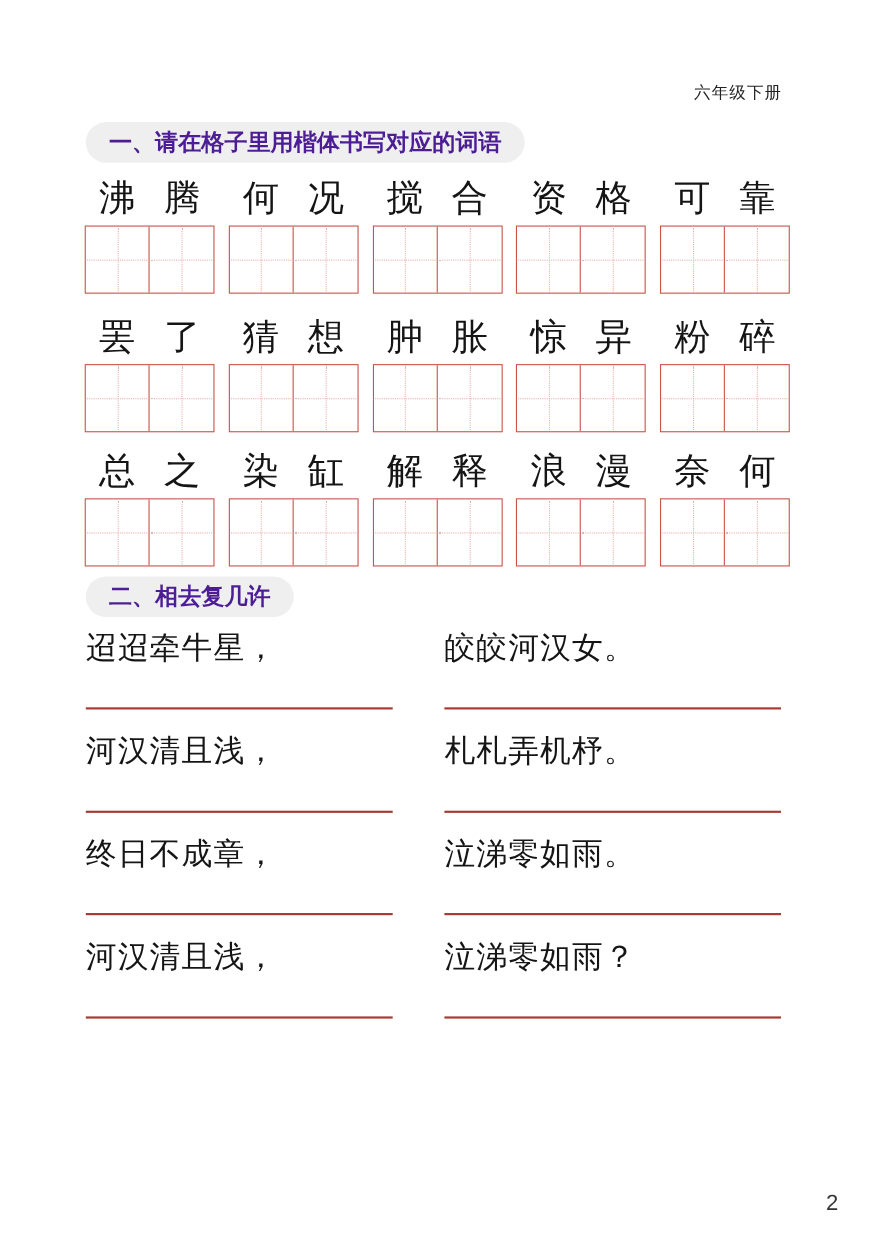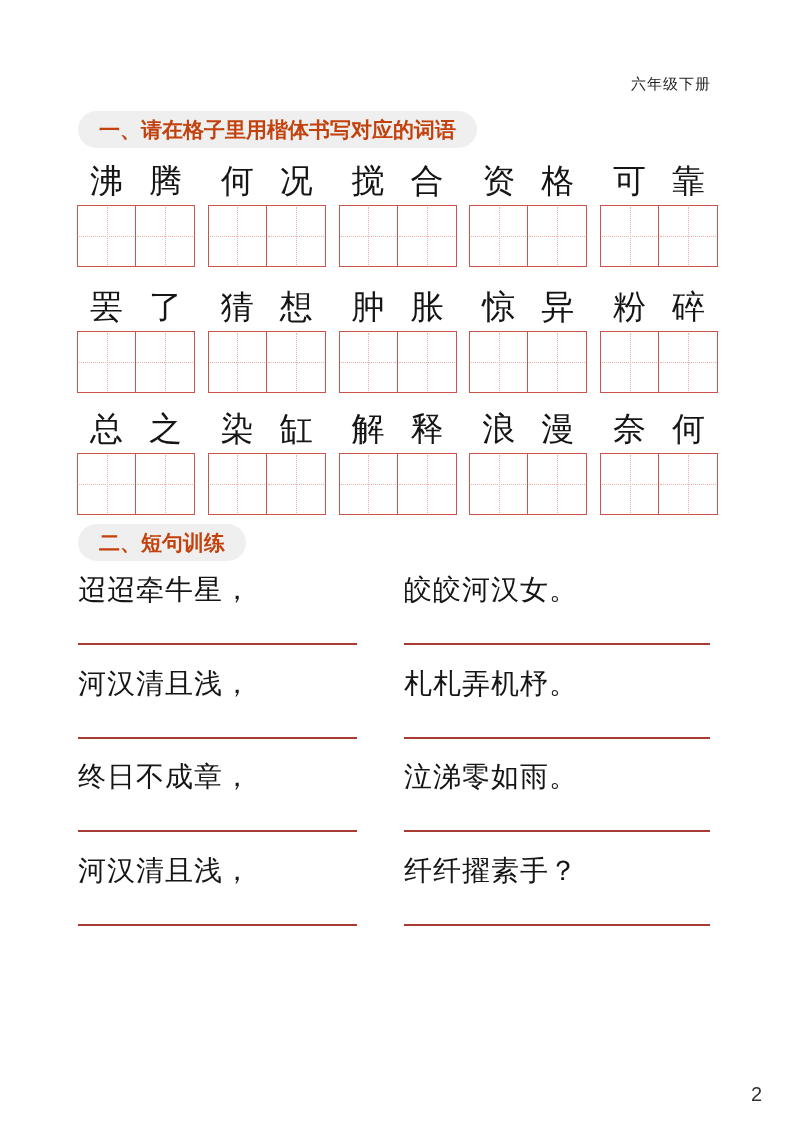--- a/index.html
+++ b/index.html
@@ -21,21 +21,21 @@
   }
   .booklet-title{
     position:absolute;top:75px;right:82px;
     font-size:15px;color:#222;letter-spacing:1px;
   }
   .pill{
     position:absolute;left:78px;
     background:var(--pill-bg);
     border-radius:19px;
     font-family:"Liberation Sans", sans-serif;
-    font-weight:bold;font-size:21px;color:#c2410c;
+    font-weight:bold;font-size:21px;color:#4c1d95;
     padding:0 21px;height:37px;line-height:37px;
     white-space:nowrap;
   }
   #pill-1{top:111px;}
   #pill-2{top:524px;}
 
   
   .word-row{position:absolute;left:77px;width:641px;}
   #word-row-1{top:160px;}
   #word-row-2{top:286px;}
@@ -225,21 +225,21 @@
         <div class="grid-cell"></div>
         <div class="grid-cell"></div>
       </div>
       <div class="grid-group">
         <div class="grid-cell"></div>
         <div class="grid-cell"></div>
       </div>
     </div>
   </div>
 
-  <div class="pill" id="pill-2">二、短句训练</div>
+  <div class="pill" id="pill-2">二、相去复几许</div>
 
   <div class="poem-row" id="poem-row-1">
     <div class="poem-left">
       <div class="poem-text">迢迢牵牛星，</div>
       <div class="answer-line"></div>
     </div>
     <div class="poem-right">
       <div class="poem-text">皎皎河汉女。</div>
       <div class="answer-line"></div>
     </div>
@@ -266,21 +266,21 @@
       <div class="answer-line"></div>
     </div>
   </div>
 
   <div class="poem-row" id="poem-row-4">
     <div class="poem-left">
       <div class="poem-text">河汉清且浅，</div>
       <div class="answer-line"></div>
     </div>
     <div class="poem-right">
-      <div class="poem-text">纤纤擢素手？</div>
+      <div class="poem-text">泣涕零如雨？</div>
       <div class="answer-line"></div>
     </div>
   </div>
 
   <div class="poem-row" id="poem-row-5">
   </div>
 
   <div class="page-number">2</div>
 
 </div>

